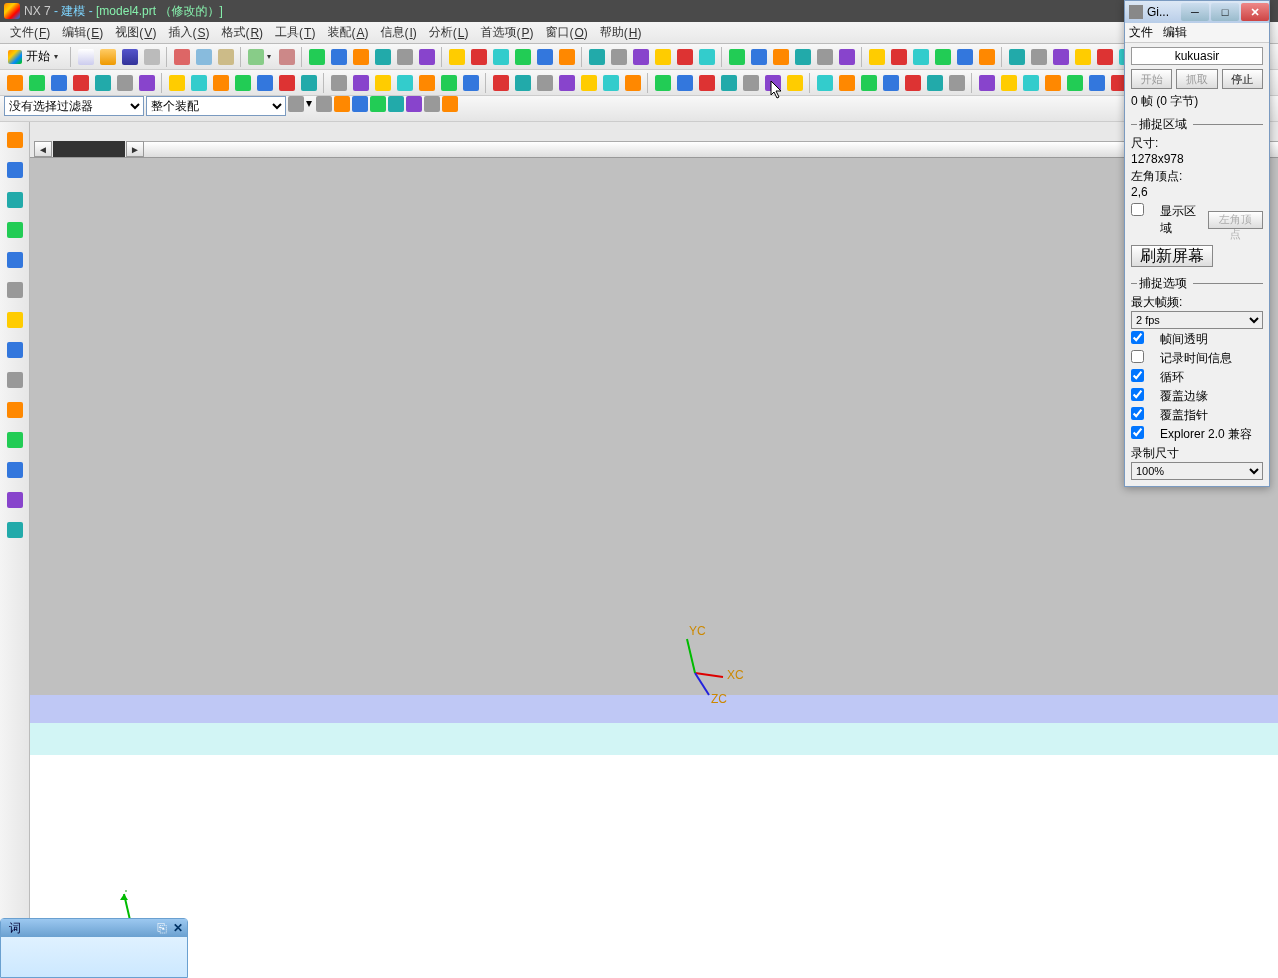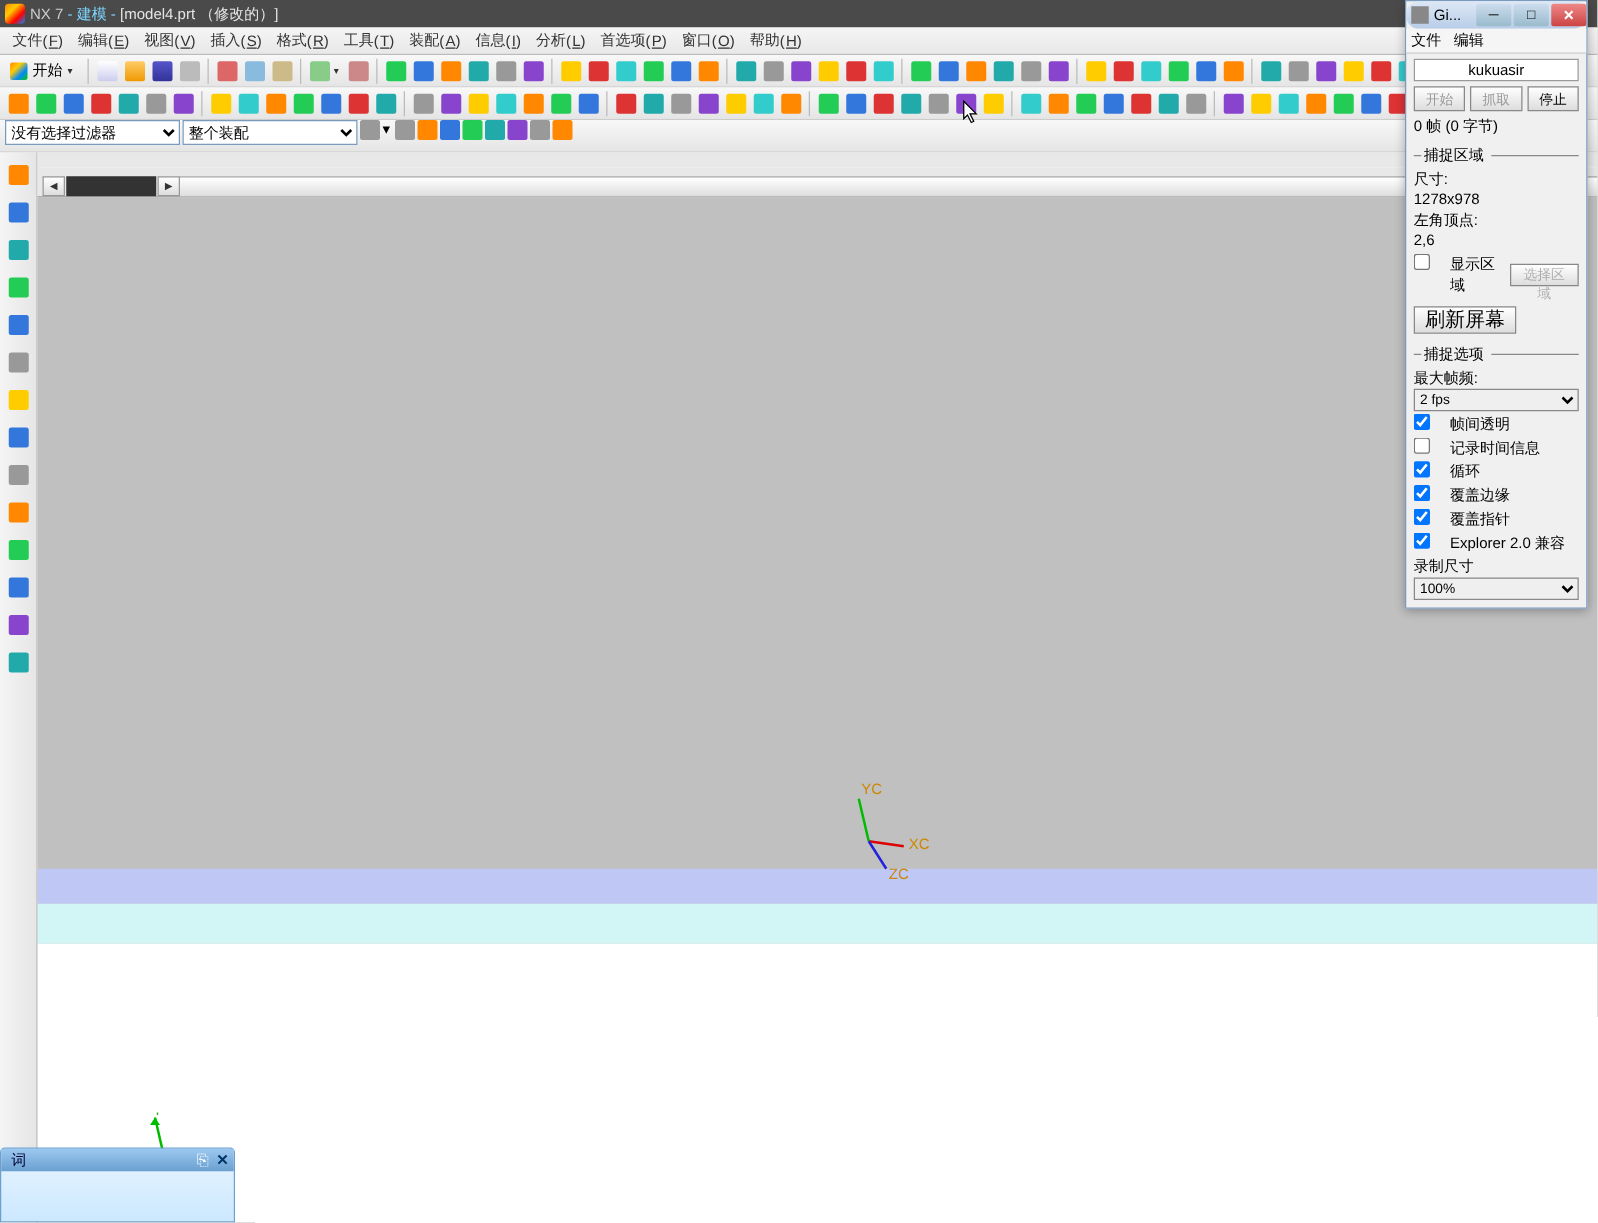--- a/index.html
+++ b/index.html
@@ -2,21 +2,21 @@
 <html><head>
 <meta charset="utf-8">
 <style>
 * { margin: 0; padding: 0; box-sizing: border-box; font-family: "Microsoft YaHei", SimSun, sans-serif; font-size: 12px; }
 body { background: #fff; width: 1278px; height: 978px; overflow: hidden; position: relative; }
 
 .titlebar { height: 22px; background: #4a4a4a; color: #999; display: flex; align-items: center; padding-left: 4px; }
 .titlebar .logo { width: 16px; height: 16px; background: linear-gradient(135deg,#f80,#fc0,#f00,#08f); border-radius: 3px; margin-right: 4px; }
 .titlebar .title-app { color: #ccc; }
 .titlebar .title-mode { color: #7dd3fc; }
-.titlebar .title-file { color: #e5e5e5; }
+.titlebar .title-file { color: #86efac; }
 
 .menubar { height: 22px; background: linear-gradient(#f5f5f5,#e8e8e8); border-bottom: 1px solid #bbb; display: flex; align-items: center; padding-left: 4px; }
 .menubar .menu-item { padding: 2px 6px; color: #333; cursor: default; display: flex; align-items: center; }
 .menubar .menu-item .u { text-decoration: underline; margin-left: 1px; }
 .menubar .badge { margin-left: auto; margin-right: 30px; width: 34px; height: 22px; }
 
 .toolbar { height: 26px; background: linear-gradient(#f8f8f8,#e5e5e5); border-bottom: 1px solid #ccc; display: flex; align-items: center; padding: 0 4px; overflow: hidden; }
 .toolbar .btn { width: 20px; height: 20px; margin: 0 1px; display: flex; align-items: center; justify-content: center; cursor: default; border-radius: 2px; }
 .toolbar .sep { width: 2px; height: 20px; border-left: 1px solid #bbb; margin: 0 3px; }
 .toolbar .dropdown-arrow { width: 9px; font-size: 8px; color: #333; }
@@ -44,21 +44,21 @@
 .band3 { position:absolute; left:0; right:0; top: 597px; bottom:0; background: #fff; }
 
 .csys { position: absolute; left: 625px; top: 475px; }
 .csys svg { overflow: visible; }
 .mini-csys { position: absolute; left: 70px; bottom: 25px; }
 
 .cursor-img { position: absolute; left: 770px; top: 80px; z-index: 50; pointer-events:none; }
 
 
 .gif-win { position: absolute; right: 8px; top: 0px; width: 146px; background: #f0f0f0; border: 1px solid #7a9ac0; box-shadow: 0 2px 8px rgba(0,0,0,0.3); z-index: 100; }
-.gif-title { height: 22px; background: linear-gradient(#dde8f5,#b8cde8); display: flex; align-items: center; padding-left: 4px; font-size: 12px; border-radius: 10px; }
+.gif-title { height: 22px; background: linear-gradient(#dde8f5,#b8cde8); display: flex; align-items: center; padding-left: 4px; font-size: 12px; }
 .gif-title .t-icon { width:14px; height:14px; background:#888; margin-right:4px; }
 .gif-title .spacer { flex:1; }
 .gif-title .wbtn { width: 28px; height: 18px; margin-left: 2px; display:flex; align-items:center; justify-content:center; font-size:11px; font-weight:bold; cursor:default; border-radius:2px; }
 .gif-title .min { background: linear-gradient(#cde,#9bc); }
 .gif-title .max { background: linear-gradient(#cde,#9bc); }
 .gif-title .close { background: linear-gradient(#e88,#c44); color:#fff; }
 .gif-menu { height: 20px; background:#f5f5f5; border-bottom:1px solid #ccc; display:flex; align-items:center; padding-left:4px; gap:10px; }
 .gif-body { padding: 4px 6px; font-size: 12px; }
 .gif-body input[type=text] { width: 100%; height: 18px; border:1px solid #999; text-align:center; font-size:12px; margin-bottom:4px; }
 .gif-body .row3 { display:flex; gap:4px; margin-bottom:4px; }
@@ -594,21 +594,21 @@
       </div>
     <div class="kv">
         <span>左角顶点:</span>
         <span>2,6</span>
       </div>
     <div style="display:flex;align-items:center;gap:4px;margin:2px 0;">
       <label class="chk">
           <input type="checkbox" style="">
           <span>显示区域</span>
         </label>
-      <button class="sel-btn" disabled="">选择区域</button>
+      <button class="sel-btn" disabled="">左角顶点</button>
     </div>
     <button class="refresh-btn">刷新屏幕</button>
 
     <div class="group-title">
         <span>捕捉选项</span>
       </div>
     <div class="kv">
       <span>最大帧频:</span>
       <select><option>2 fps</option></select>
     </div>

